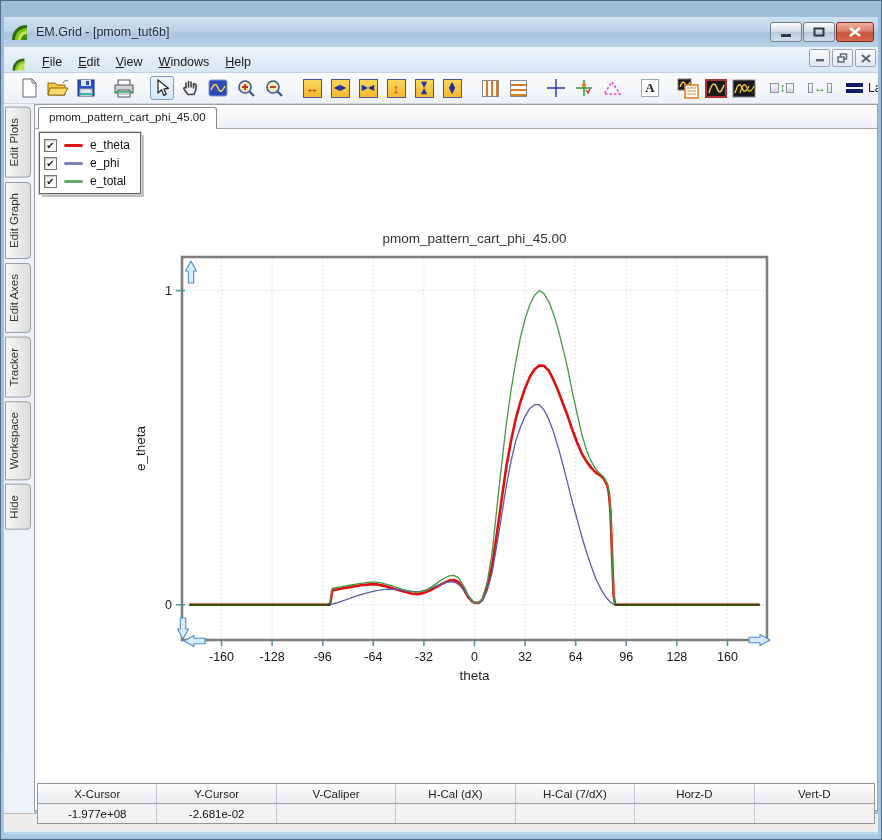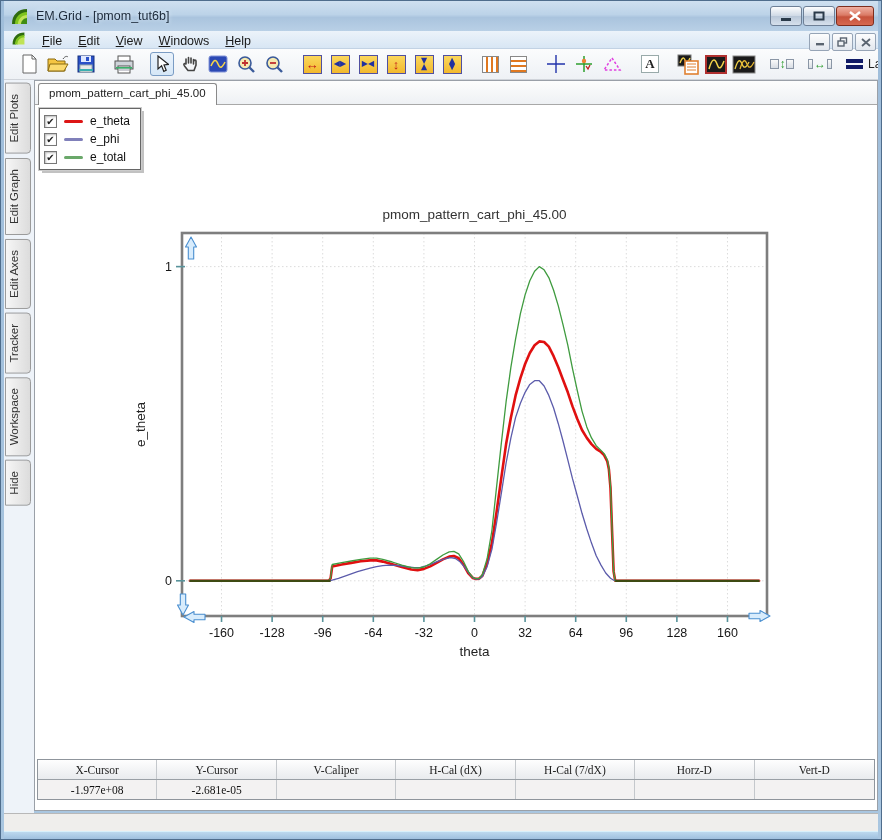--- a/index.html
+++ b/index.html
@@ -2,37 +2,37 @@
 <html><head>
 <meta charset="utf-8">
 <style>
   * { box-sizing: border-box; margin: 0; padding: 0; }
   html,body { width:882px; height:840px; overflow:hidden; }
   body { font-family:"Liberation Sans", sans-serif; font-size:12px; color:#111; }
 
   
   .app { position:absolute; inset:0; display:flex; flex-direction:column;
          background:linear-gradient(#9fbdda,#a9c6e0); border:1px solid #4f6d8c;
-         padding:0 3px 0 3px; }
+         padding:16px 3px 0 3px; }
 
   
   .titlebar { height:30px; display:flex; align-items:center; position:relative;
               background:linear-gradient(#cfe0f0 0%,#bcd3e8 45%,#aac4de 55%,#b9d0e6 100%); }
   .app-icon { width:19px; height:19px; margin:0 7px 0 6px; }
   .title-text { font-size:12.5px; color:#1c2a3a; text-shadow:0 0 4px #e8f2fc; }
   .winbtns { position:absolute; right:4px; top:5px; display:flex; }
   .wbtn { width:32px; height:20px; display:flex; align-items:center; justify-content:center;
           border:1px solid #6d7f96; border-radius:3px; margin-left:1px;
           background:linear-gradient(#fdfdfd,#cfd9e6 50%,#b9c7d8 51%,#d6e0ec); }
   .wbtn svg { display:block; }
   .wbtn.close { background:linear-gradient(#efb0a2 0%,#db7b66 45%,#c6523c 55%,#d6694f 100%);
                 border-color:#7e2d1d; width:38px; }
 
   
-  .menubar { height:18px; display:flex; align-items:flex-start; position:relative;
+  .menubar { height:26px; display:flex; align-items:flex-end; position:relative;
              background:linear-gradient(#ecf3fa,#d8e6f4); border-bottom:1px solid #c2d2e4; }
   .menu-appicon { width:15px; height:15px; margin:0 8px 0 7px; }
   .menu-item { padding:3px 8px; font-size:12.5px; color:#1a1a1a; }
   .menu-item u { text-decoration:underline; }
   .mdi-btns { position:absolute; right:2px; top:2px; display:flex; }
   .mbtn { width:21px; height:18px; display:flex; align-items:center; justify-content:center;
           border:1px solid #96a4b6; border-radius:2px; margin-left:2px;
           background:linear-gradient(#fdfdfd,#e2e7ee); }
 
   
@@ -88,21 +88,21 @@
                font-size:10px; line-height:11px; text-align:center; color:#222;
                box-shadow:inset 1px 1px 2px #bbb; }
   .leg-swatch { width:19px; height:3px; border-radius:2px; margin:0 7px 0 7px; }
   .leg-label { font-size:12px; color:#111; }
 
   .chart-wrap { position:absolute; left:90px; top:115px; width:730px; height:470px; }
 
   
   .status-table { position:absolute; left:2px; right:2px; top:678px;
                   border:1px solid #8f959c; }
-  .st-row { display:grid; grid-template-columns:repeat(7,1fr);font-family:Liberation Serif, serif; }
+  .st-row { display:grid; grid-template-columns:repeat(7,1fr); }
   .st-head { background:linear-gradient(#fefefe,#e9ebee); border-bottom:1px solid #9aa0a6; }
   .st-cell { height:19px; display:flex; align-items:center; justify-content:center;
              font-size:11.5px; border-right:1px solid #c4c8cc; }
   .st-cell:last-child { border-right:none; }
   .st-head .st-cell { color:#222; }
   .st-vals { background:#f3f2f2; }
   .st-vals .st-cell { color:#111; }
 
   
   .statusbar { height:18px; background:#efeeec; border-top:1px solid #b8b8b8; }
@@ -437,21 +437,21 @@
             <div class="st-cell">X-Cursor</div>
             <div class="st-cell">Y-Cursor</div>
             <div class="st-cell">V-Caliper</div>
             <div class="st-cell">H-Cal (dX)</div>
             <div class="st-cell">H-Cal (7/dX)</div>
             <div class="st-cell">Horz-D</div>
             <div class="st-cell">Vert-D</div>
           </div>
         <div class="st-row st-vals" id="st-vals">
             <div class="st-cell">-1.977e+08</div>
-            <div class="st-cell">-2.681e-05</div>
+            <div class="st-cell">-2.681e-02</div>
             <div class="st-cell"></div>
             <div class="st-cell"></div>
             <div class="st-cell"></div>
             <div class="st-cell"></div>
             <div class="st-cell"></div>
           </div>
       </div>
     </div>
   </div>
 

